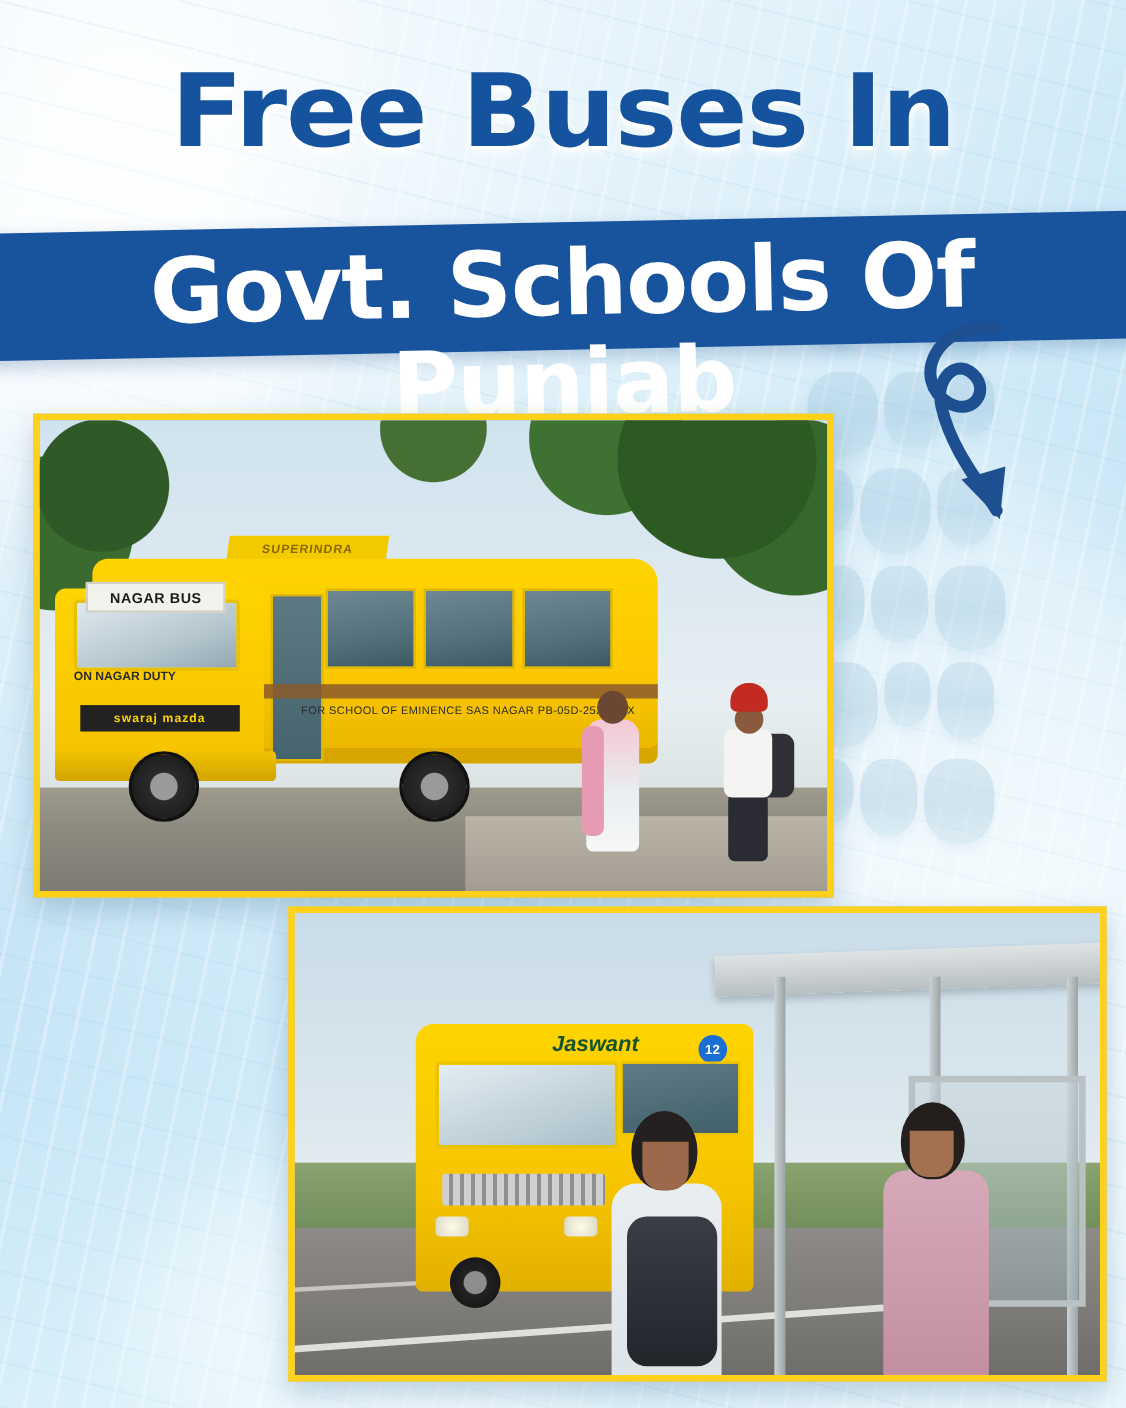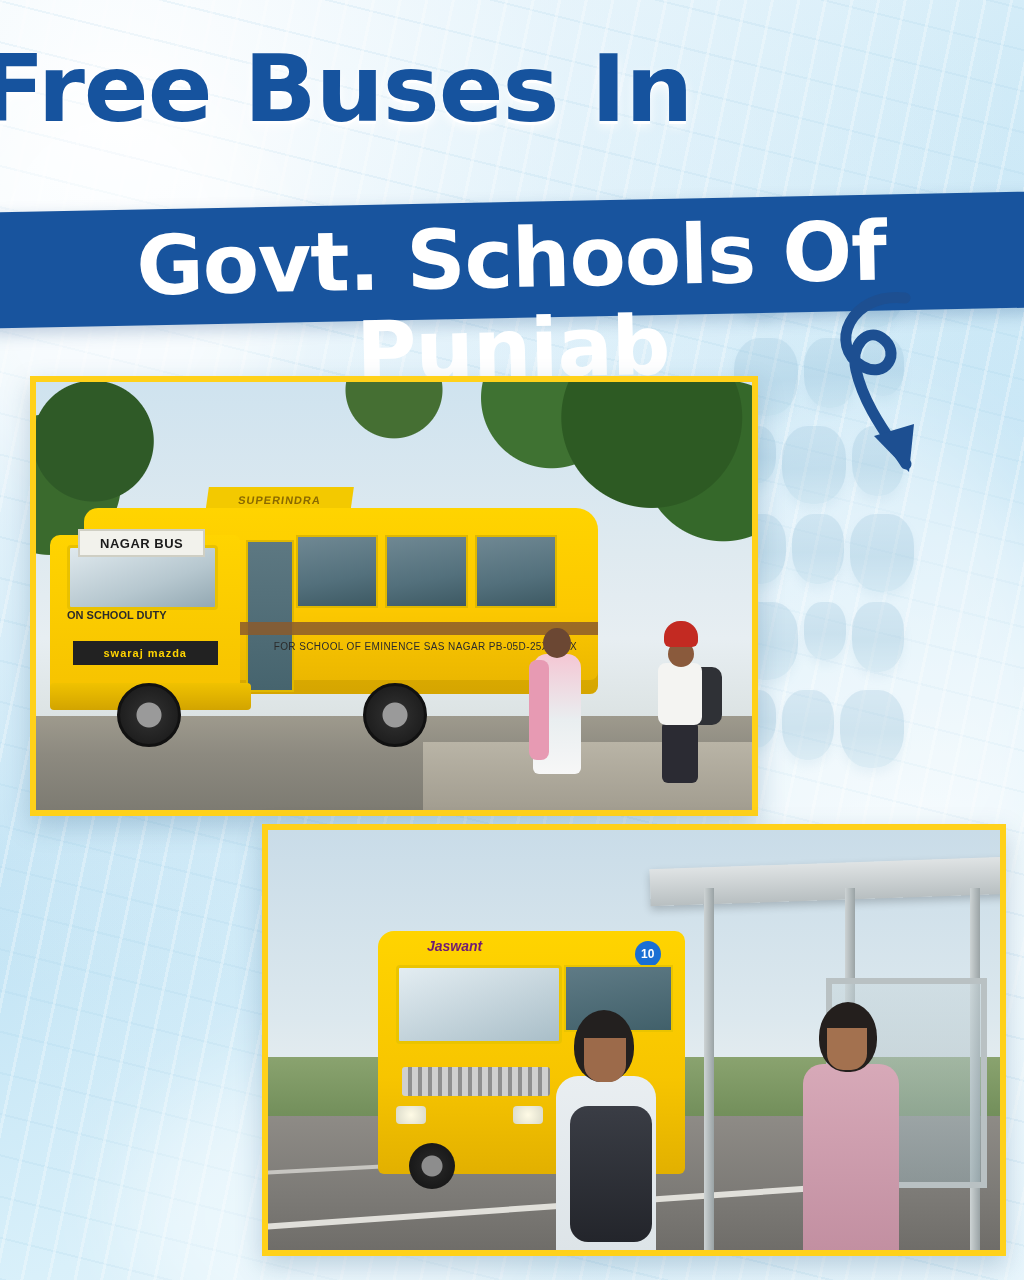--- a/index.html
+++ b/index.html
@@ -63,24 +63,24 @@
     border-radius: 40% 40% 45% 45%;
     background: linear-gradient(180deg, #9fc6dd 0%, #7fb2cf 55%, #a9cfe2 100%);
     box-shadow: 0 6px 10px rgba(120,170,200,.35);
   }
   .ghost-crowd .gc-head.small { width: 42px; height: 58px; }
   .ghost-crowd .gc-head.wide { width: 64px; height: 78px; }
 
   
   .title-wrap {
     position: absolute;
-    top: 44px;
+    top: 56px;
     left: 0;
     width: 100%;
-    text-align: left;
+    text-align: center;
   }
   .title-line1 {
     font-family: "DejaVu Sans", sans-serif;
     font-weight: bold;
     font-size: 92px;
     line-height: 1;
     letter-spacing: -1px;
     color: #16539e;
     text-shadow:
       0 3px 0 #ffffff,
@@ -261,21 +261,21 @@
   }
   .p2-lane {
     position:absolute; bottom:9%; left:-6%; width:80%; height:6px; background:#ecebe6;
     transform: rotate(-4deg); opacity:.9;
   }
   .p2-lane2 { position:absolute; bottom:20%; left:-4%; width:52%; height:4px; background:#ecebe6; transform: rotate(-3deg); opacity:.65; }
   .bus2 { position:absolute; left:15%; top:24%; width:42%; height:58%; }
   .bus2-body { position:absolute; inset:0; background: linear-gradient(180deg,#ffd400 0%, #f7c500 60%, #e2b000 100%); border-radius: 16px 10px 6px 6px; }
   .bus2-ws { position:absolute; left:6%; top:14%; width:52%; height:30%; background: linear-gradient(160deg,#e3edf2 0%, #a9bec8 100%); border-radius:4px; border:3px solid #eac400; }
   .bus2-win { position:absolute; right:4%; top:14%; width:34%; height:26%; background: linear-gradient(170deg,#5f7b86 0%, #41606a 100%); border:2px solid #eac400; }
-  .bus2-script { position:absolute; left:16%; top:3%; width:50%; text-align:left; font-size:14px; font-style:italic; font-weight:bold; color:#701a75; }
+  .bus2-script { position:absolute; left:16%; top:3%; width:50%; text-align:right; font-size:20px; font-style:italic; font-weight:bold; color:#14532d; }
   .bus2-badge { position:absolute; right:8%; top:4%; width:26px; height:26px; border-radius:50%; background:#1a6fd4; color:#fff; font-size:12px; font-weight:bold; display:flex; align-items:center; justify-content:center; }
   .bus2-grille { position:absolute; left:8%; top:56%; width:48%; height:12%; background: repeating-linear-gradient(90deg,#cfcfcf 0 6px, #8f8f8f 6px 10px); border-radius:3px; }
   .bus2-lamp { position:absolute; top:72%; width:30px; height:18px; border-radius:4px; background: radial-gradient(circle,#fffbe6 0%, #d9d9c9 100%); }
   .bus2-lamp.l { left:6%; }
   .bus2-lamp.r { left:44%; }
   .bus2-wheel { position:absolute; bottom:-6%; width:46px; height:46px; border-radius:50%; background: radial-gradient(circle,#8d8d8d 0 10px,#222 11px,#111 100%); }
   .bus2-wheel.a { left:10%; }
   .bus2-wheel.b { left:62%; }
   .shelter { position:absolute; right:0; top:2%; width:46%; height:98%; }
   .shelter-roof { position:absolute; left:-4%; top:6%; width:108%; height:9%; background: linear-gradient(180deg,#dfe3e4,#b8bfc1); transform: rotate(-2deg); box-shadow:0 4px 8px rgba(0,0,0,.2); }
@@ -360,21 +360,21 @@
       <div class="bus1-body"></div>
       <div class="bus1-sidewin" style="left:44%; width:14%;"></div>
       <div class="bus1-sidewin" style="left:60%; width:14%;"></div>
       <div class="bus1-sidewin" style="left:76%; width:14%;"></div>
       <div class="bus1-door"></div>
       <div class="bus1-stripe"></div>
       <div class="bus1-text">FOR SCHOOL OF EMINENCE        SAS NAGAR  PB-05D-25XXXXX</div>
       <div class="bus1-front"></div>
       <div class="bus1-windshield"></div>
       <div class="bus1-signboard">NAGAR BUS</div>
-      <div class="bus1-duty">ON SCHOOL DUTY</div>
+      <div class="bus1-duty">ON NAGAR DUTY</div>
       <div class="bus1-plate">swaraj mazda</div>
       <div class="bus1-bumper"></div>
       <div class="bus1-wheel w1"></div>
       <div class="bus1-wheel w2"></div>
     </div>
 
     <div class="person p-woman">
       <div class="body"></div>
         <div class="scarf"></div>
         <div class="head"></div>
@@ -391,21 +391,21 @@
   <div class="photo-card card-bottom">
     <div class="p2-sky"></div>
     <div class="p2-green"></div>
     <div class="p2-road"></div>
     <div class="p2-lane"></div>
     <div class="p2-lane2"></div>
 
     <div class="bus2">
       <div class="bus2-body"></div>
       <div class="bus2-script">Jaswant</div>
-      <div class="bus2-badge">10</div>
+      <div class="bus2-badge">12</div>
       <div class="bus2-ws"></div>
       <div class="bus2-win"></div>
       <div class="bus2-grille"></div>
       <div class="bus2-lamp l"></div>
       <div class="bus2-lamp r"></div>
       <div class="bus2-wheel a"></div>
       <div class="bus2-wheel b"></div>
     </div>
 
     <div class="shelter">

